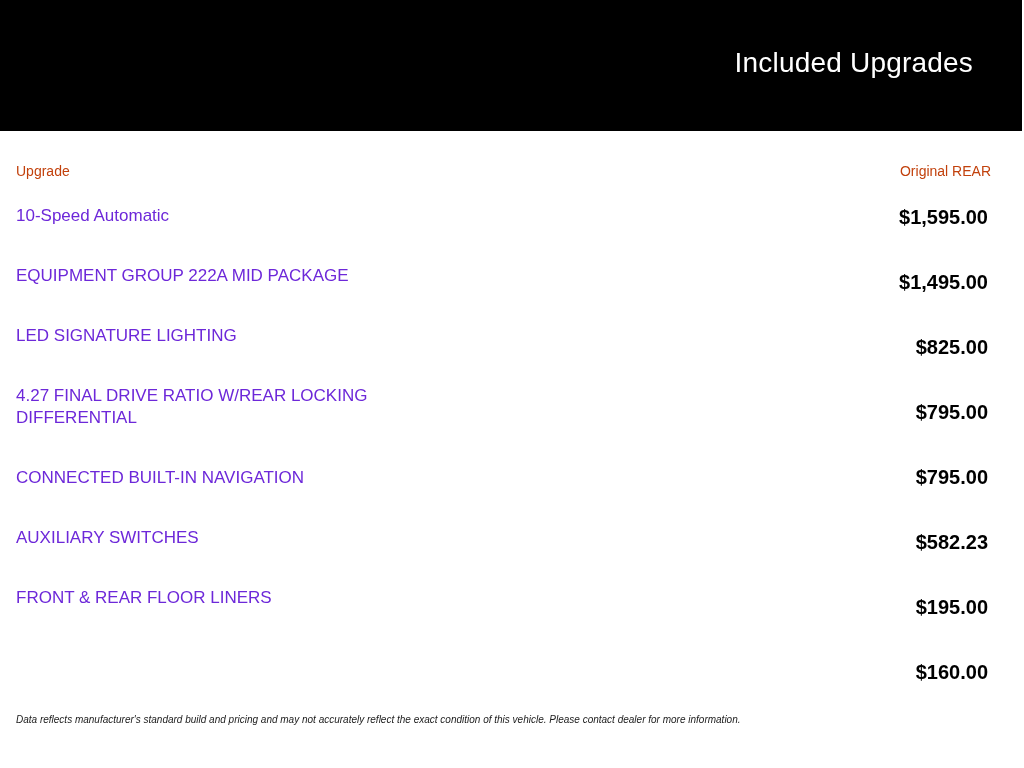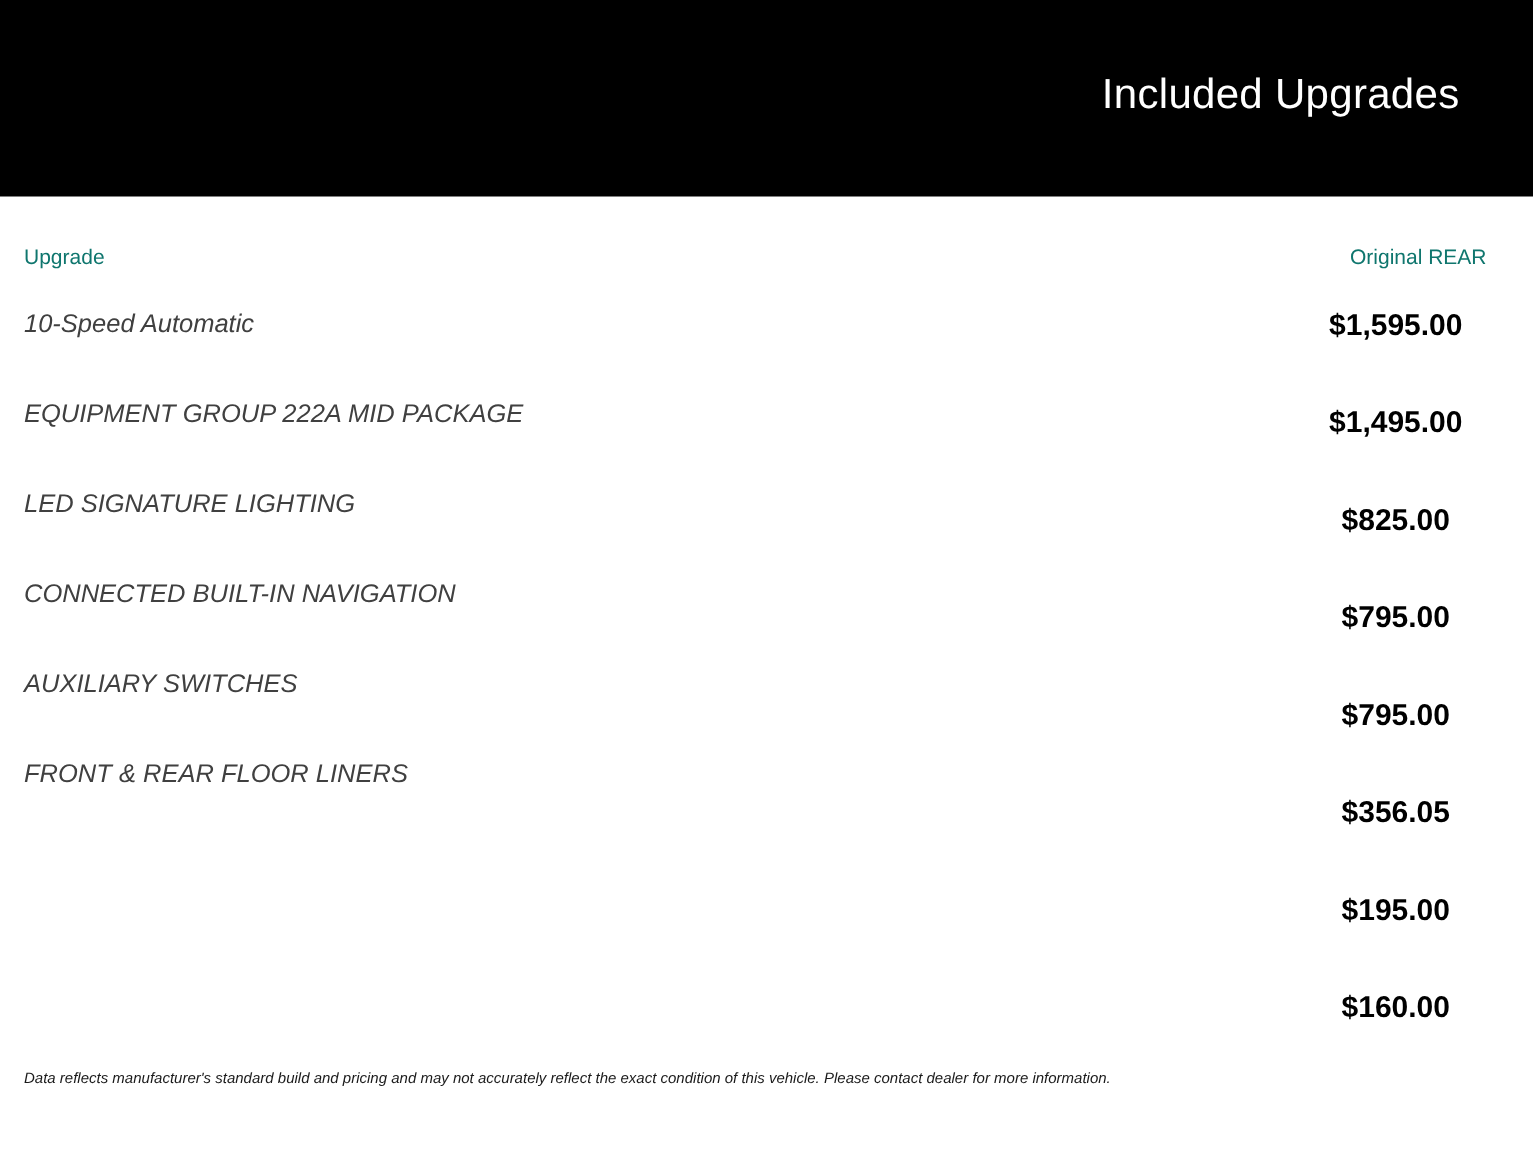--- a/index.html
+++ b/index.html
@@ -32,44 +32,43 @@
     font-weight: 400;
     letter-spacing: 0.2px;
     color: #ffffff;
     white-space: nowrap;
   }
   .col-head {
     position: absolute;
     top: 163px;
     font-size: 14px;
     line-height: 16px;
-    color: #0f766e;
+    color: #c2410c;
     white-space: nowrap;
   }
   .col-head.left  { left: 16px; }
   .col-head.right { right: 33px; }
   .names-col {
     position: absolute;
     left: 16px;
     top: 205px;
     width: 560px;
   }
   .upgrade-name {
     font-size: 17px;
     line-height: 22px;
-    color: #404040;
+    color: #6d28d9;
     margin: 0 0 38px 0;
     white-space: pre-line;
-    font-style: italic;
   }
   .prices-col {
     position: absolute;
-    right: 49px;
+    right: 36px;
     top: 203px;
-    text-align: center;
+    text-align: right;
   }
   .upgrade-price {
     font-size: 20px;
     line-height: 28px;
     font-weight: 700;
     color: #000000;
     margin: 0 0 37px 0;
     white-space: nowrap;
   }
   .disclaimer {
@@ -94,31 +93,33 @@
   </header>
 
   <div class="col-head left">Upgrade</div>
 
   <div class="col-head right">Original REAR</div>
 
   <div class="names-col">
     <div class="upgrade-name">10-Speed Automatic</div>
     <div class="upgrade-name">EQUIPMENT GROUP 222A MID PACKAGE</div>
     <div class="upgrade-name">LED SIGNATURE LIGHTING</div>
+    <div class="upgrade-name">4.27 FINAL DRIVE RATIO W/REAR LOCKING
+DIFFERENTIAL</div>
     <div class="upgrade-name">CONNECTED BUILT-IN NAVIGATION</div>
     <div class="upgrade-name">AUXILIARY SWITCHES</div>
     <div class="upgrade-name">FRONT &amp; REAR FLOOR LINERS</div>
   </div>
 
   <div class="prices-col">
     <div class="upgrade-price">$1,595.00</div>
     <div class="upgrade-price">$1,495.00</div>
     <div class="upgrade-price">$825.00</div>
     <div class="upgrade-price">$795.00</div>
     <div class="upgrade-price">$795.00</div>
-    <div class="upgrade-price">$356.05</div>
+    <div class="upgrade-price">$582.23</div>
     <div class="upgrade-price">$195.00</div>
     <div class="upgrade-price">$160.00</div>
   </div>
 
   <p class="disclaimer">Data reflects manufacturer's standard build and pricing and may not accurately reflect the exact condition of this vehicle. Please contact dealer for more information.</p>
 
 </div>
 
 </body></html>

